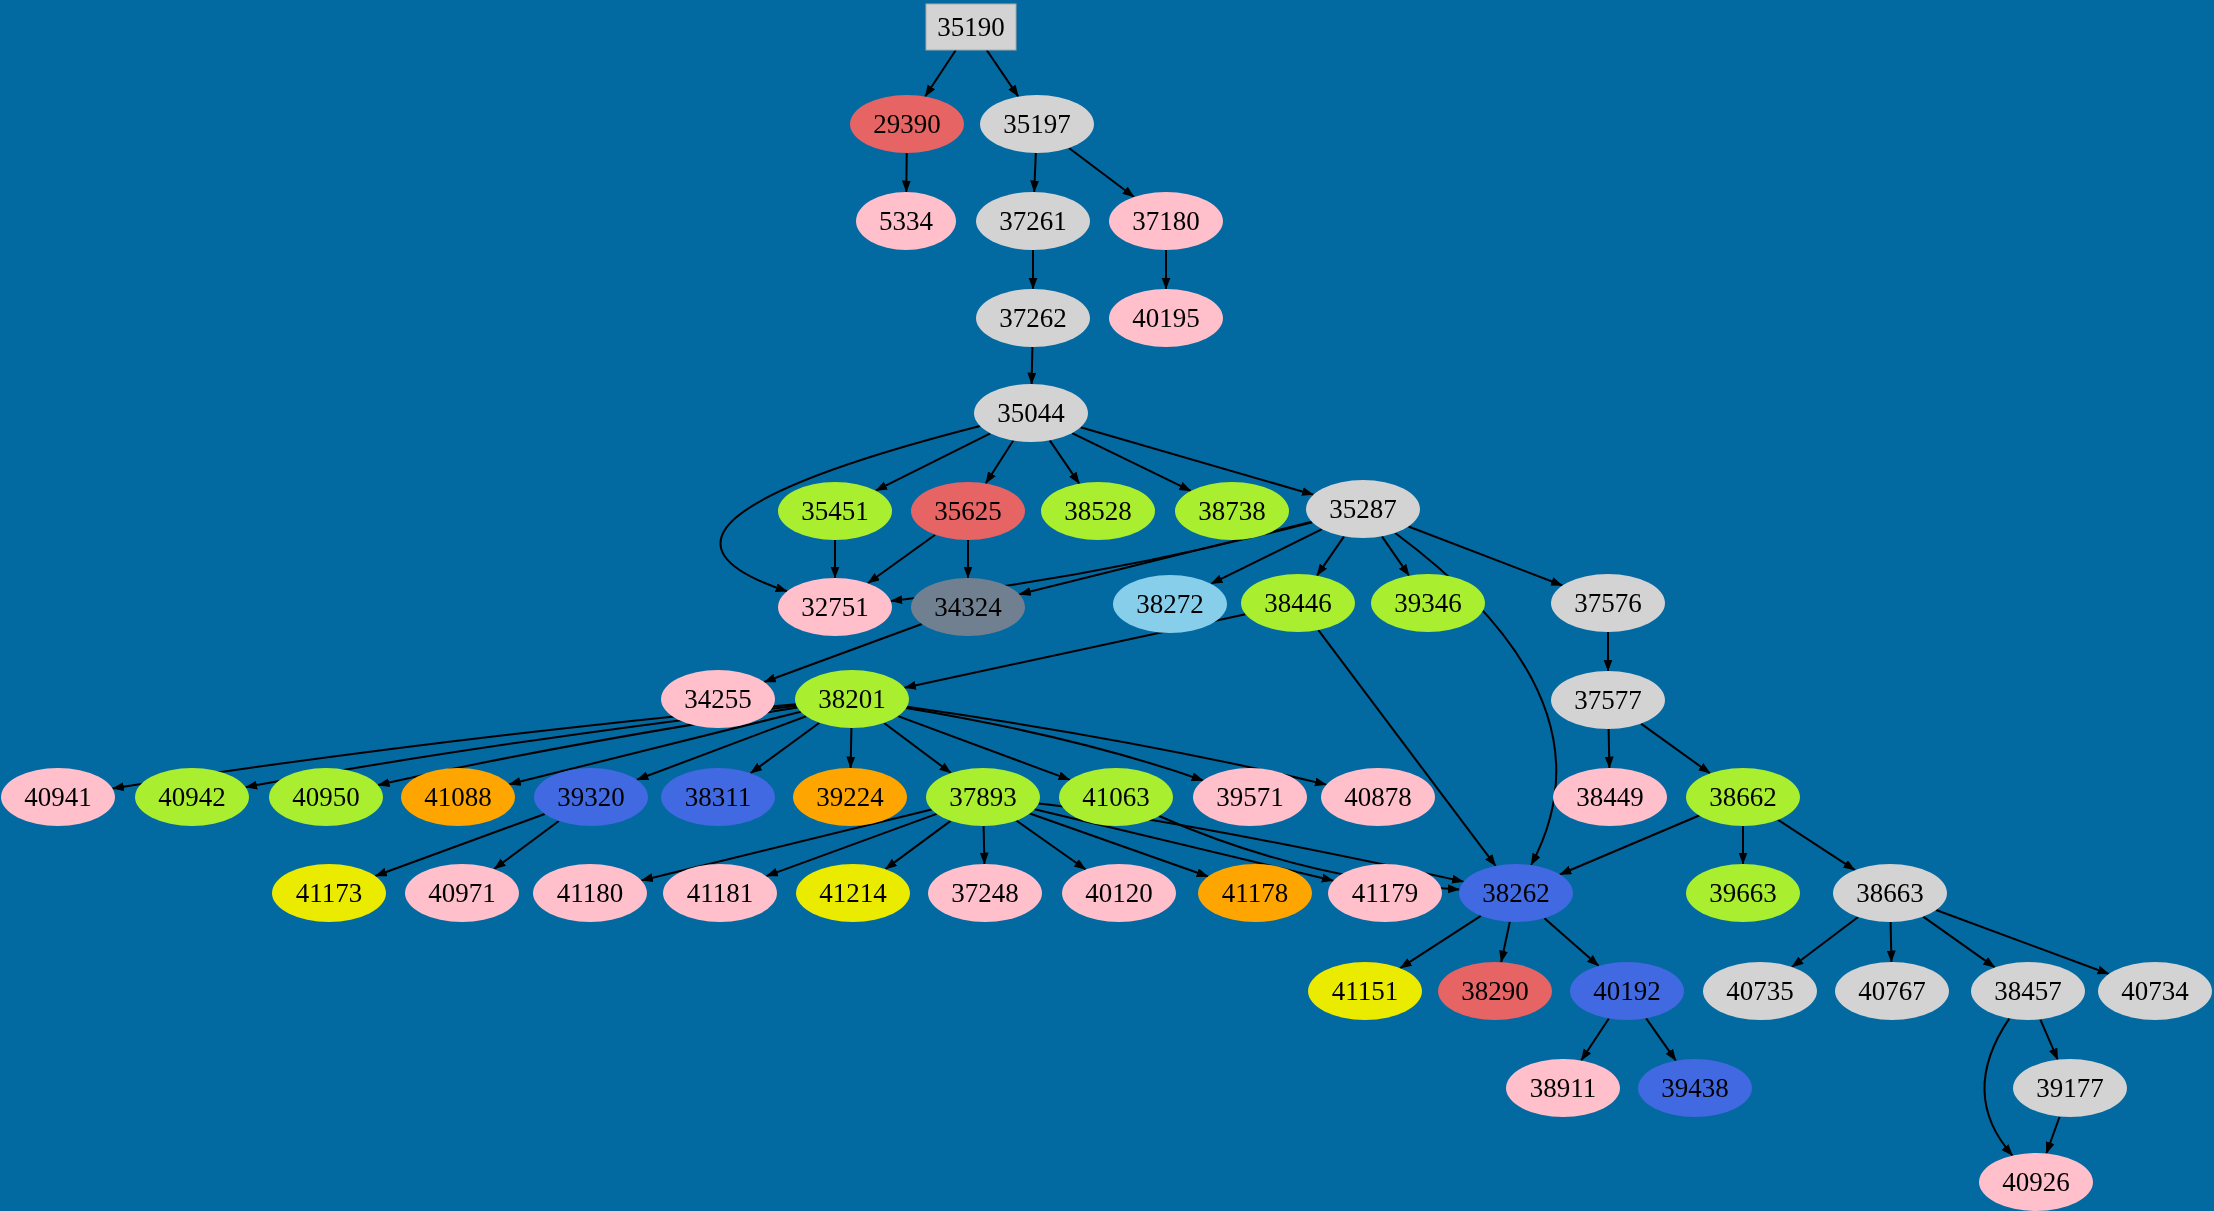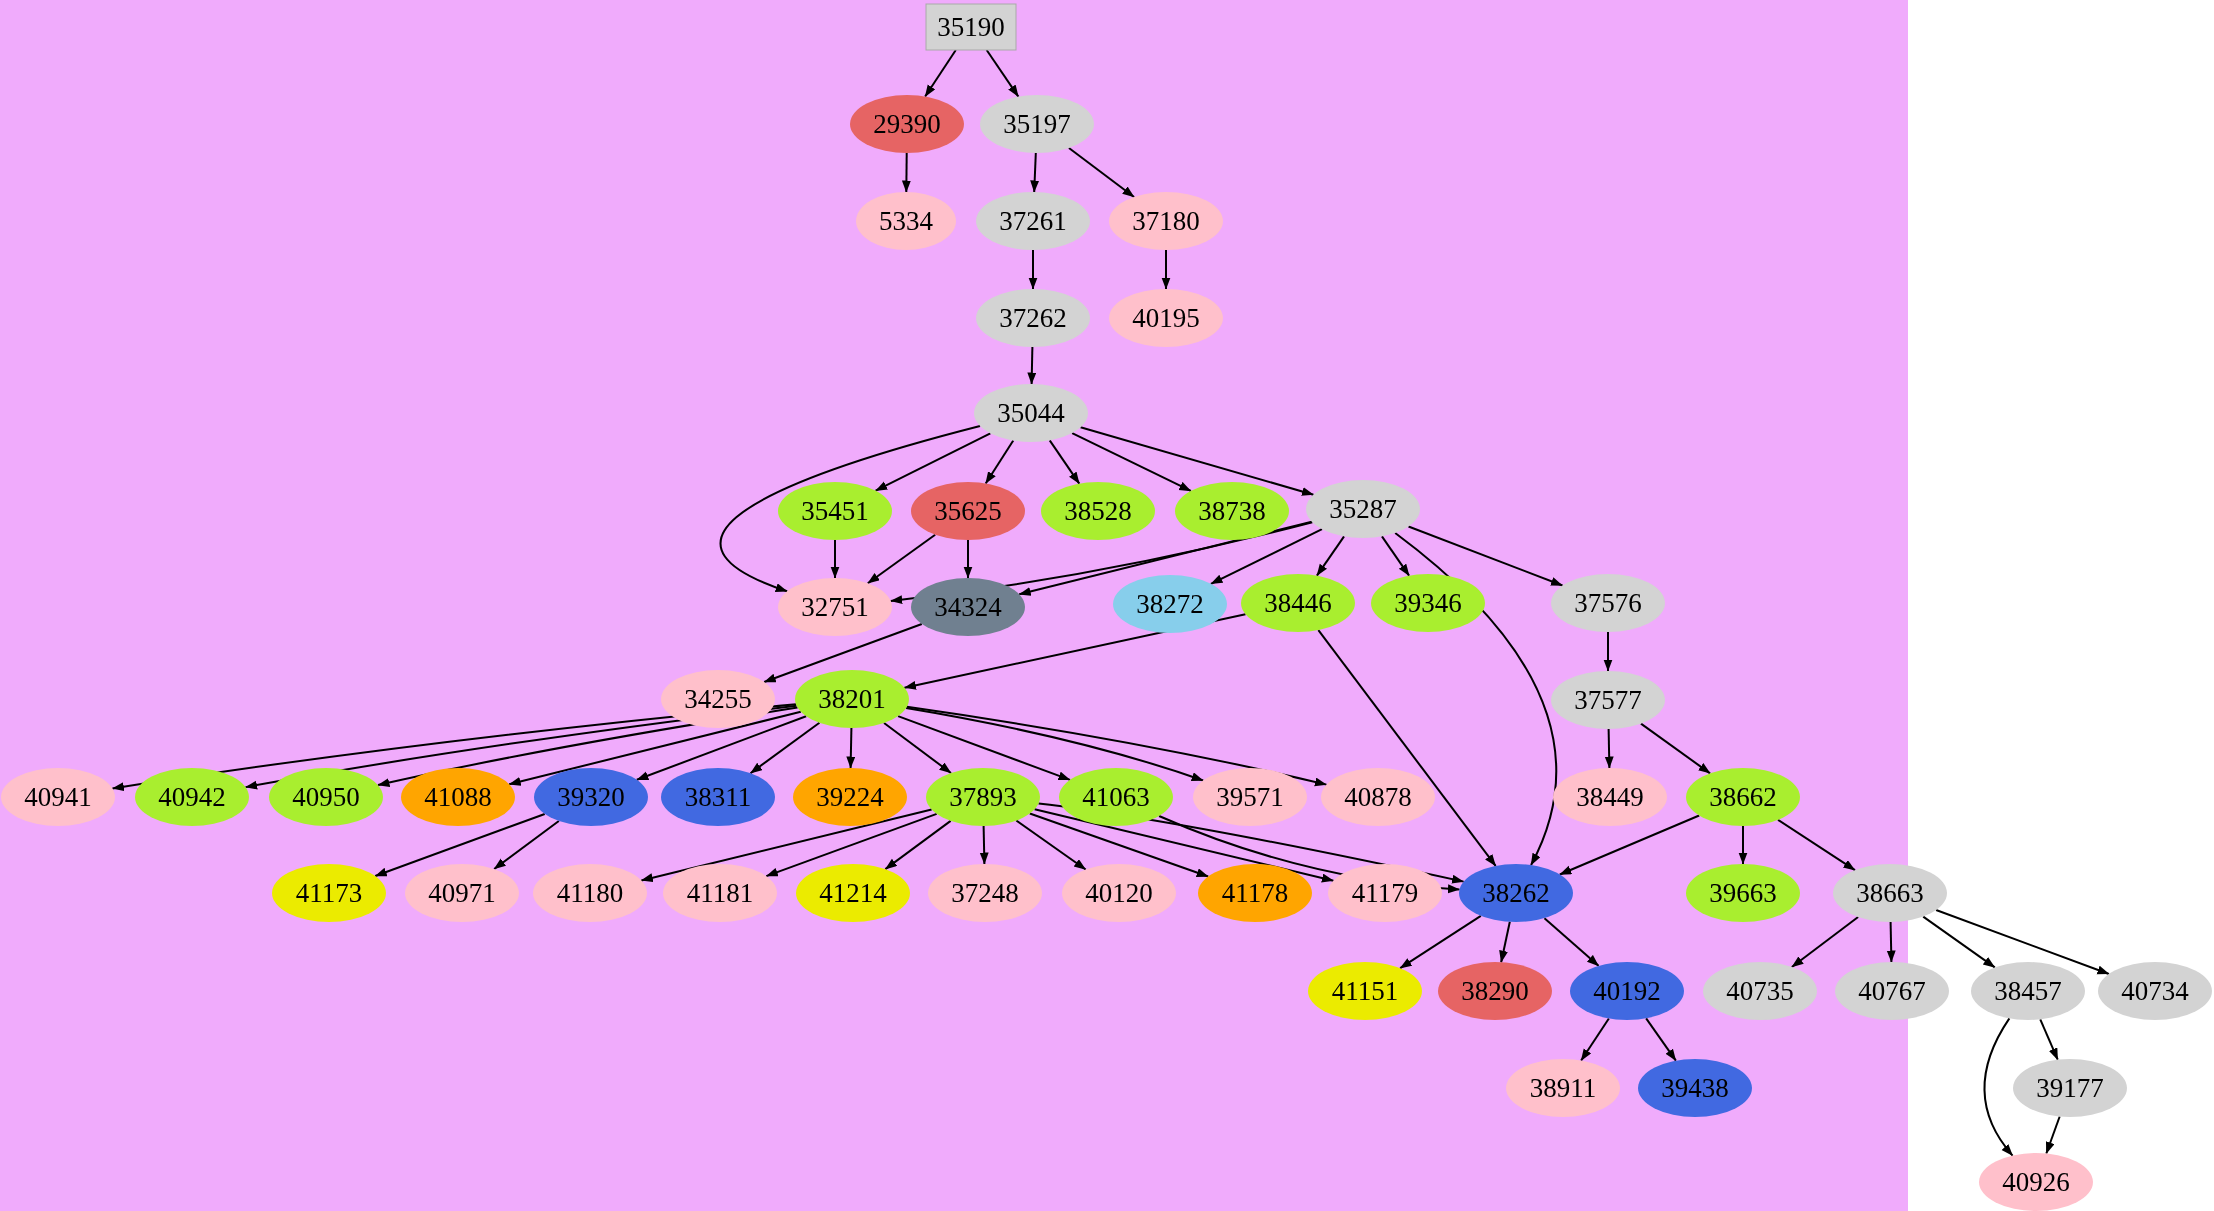--- a/index.html
+++ b/index.html
@@ -2,23 +2,23 @@
 <html><head>
 <meta charset="utf-8">
 <style>
   html, body {
     margin: 0;
     padding: 0;
     background: #ffffff;
   }
   .graph-wrap {
     position: relative;
-    width: 1908px;
+    width: 2214px;
     height: 1211px;
-    background: #f0abfc;
+    background: #0369a1;
     font-family: "Liberation Serif", "DejaVu Serif", serif;
   }
   svg#graph {
     display: block;
   }
   .edge-path {
     fill: none;
     stroke-linecap: butt;
   }
   .node-label {

